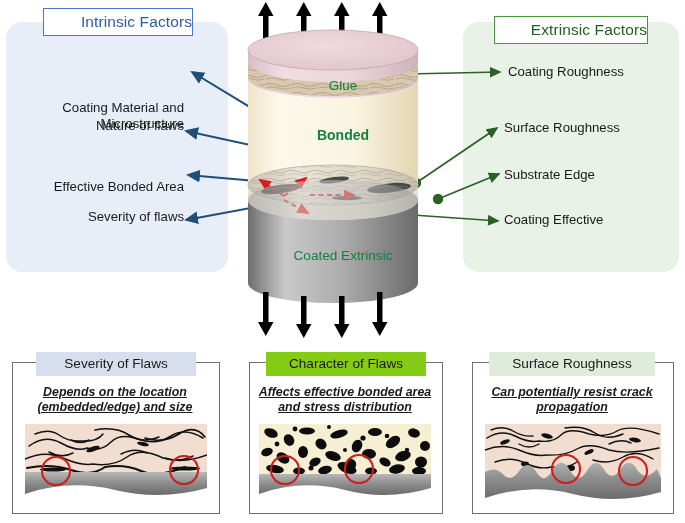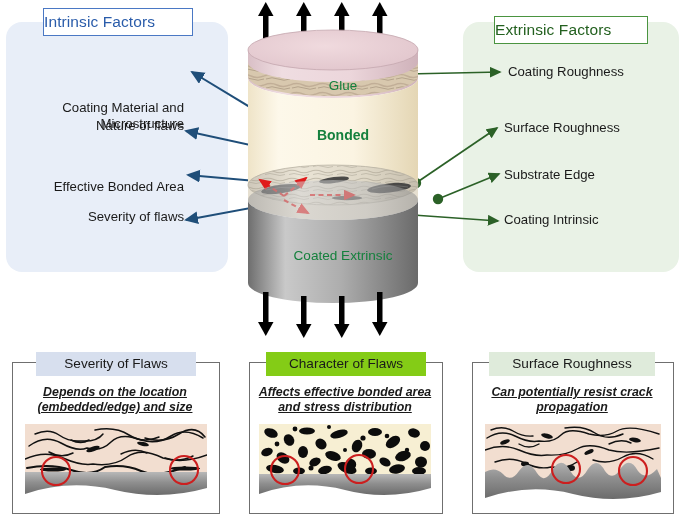--- a/index.html
+++ b/index.html
@@ -6,21 +6,21 @@
   body{width:685px;height:523px;position:relative;overflow:hidden;
        font-family:"Liberation Sans","DejaVu Sans",sans-serif;color:#1a1a1a;}
 
   .abs{position:absolute;}
 
   
   .factor-panel{position:absolute;border-radius:16px;}
   #intrinsic-panel{left:6px;top:22px;width:222px;height:250px;background:#e8eef8;}
   #extrinsic-panel{left:463px;top:22px;width:216px;height:250px;background:#e9f2e6;}
 
-  .panel-title{position:absolute;background:#ffffff;text-align:left;
+  .panel-title{position:absolute;background:#ffffff;text-align:right;
       font-size:15.5px;letter-spacing:.1px;line-height:26px;height:26px;}
   #intrinsic-title{left:43px;top:8px;width:148px;border:1.6px solid #4a78c4;color:#2a5caa;}
   #extrinsic-title{left:494px;top:16px;width:152px;border:1.6px solid #4a9440;color:#23601f;}
 
   .factor-label{position:absolute;font-size:13.2px;color:#1a1a1a;line-height:16px;}
   .fl-right{text-align:right;}
   .fl-left{text-align:left;}
 
   
   .sub-panel{position:absolute;border:1.3px solid #6f6f6f;background:#ffffff;}
@@ -85,21 +85,21 @@
     <circle cx="272" cy="204" r="5.2"></circle>
   </g>
 </svg>
 
 <div class="factor-panel" id="extrinsic-panel"></div>
 <div class="panel-title" id="extrinsic-title">Extrinsic Factors</div>
 
 <div class="factor-label fl-left" style="left:508px;top:64px;width:175px;">Coating Roughness</div>
 <div class="factor-label fl-left" style="left:504px;top:120px;width:175px;">Surface Roughness</div>
 <div class="factor-label fl-left" style="left:504px;top:167px;width:175px;">Substrate Edge</div>
-<div class="factor-label fl-left" style="left:504px;top:212px;width:180px;">Coating Intrinsic</div>
+<div class="factor-label fl-left" style="left:504px;top:212px;width:180px;">Coating Effective</div>
 
 <svg class="abs" style="left:380px;top:0;width:305px;height:300px;">
   <defs>
     <marker id="greenArrow" markerWidth="7" markerHeight="7" refX="6" refY="3.2" orient="auto">
       <path d="M0,0 L7,3.2 L0,6.4 z" fill="#2b6127"></path>
     </marker>
   </defs>
   <g stroke="#2b6127" stroke-width="1.7" fill="none" marker-end="url(#greenArrow)">
     <line x1="27" y1="74" x2="120" y2="72"></line>
     <line x1="36" y1="183" x2="117" y2="128"></line>

